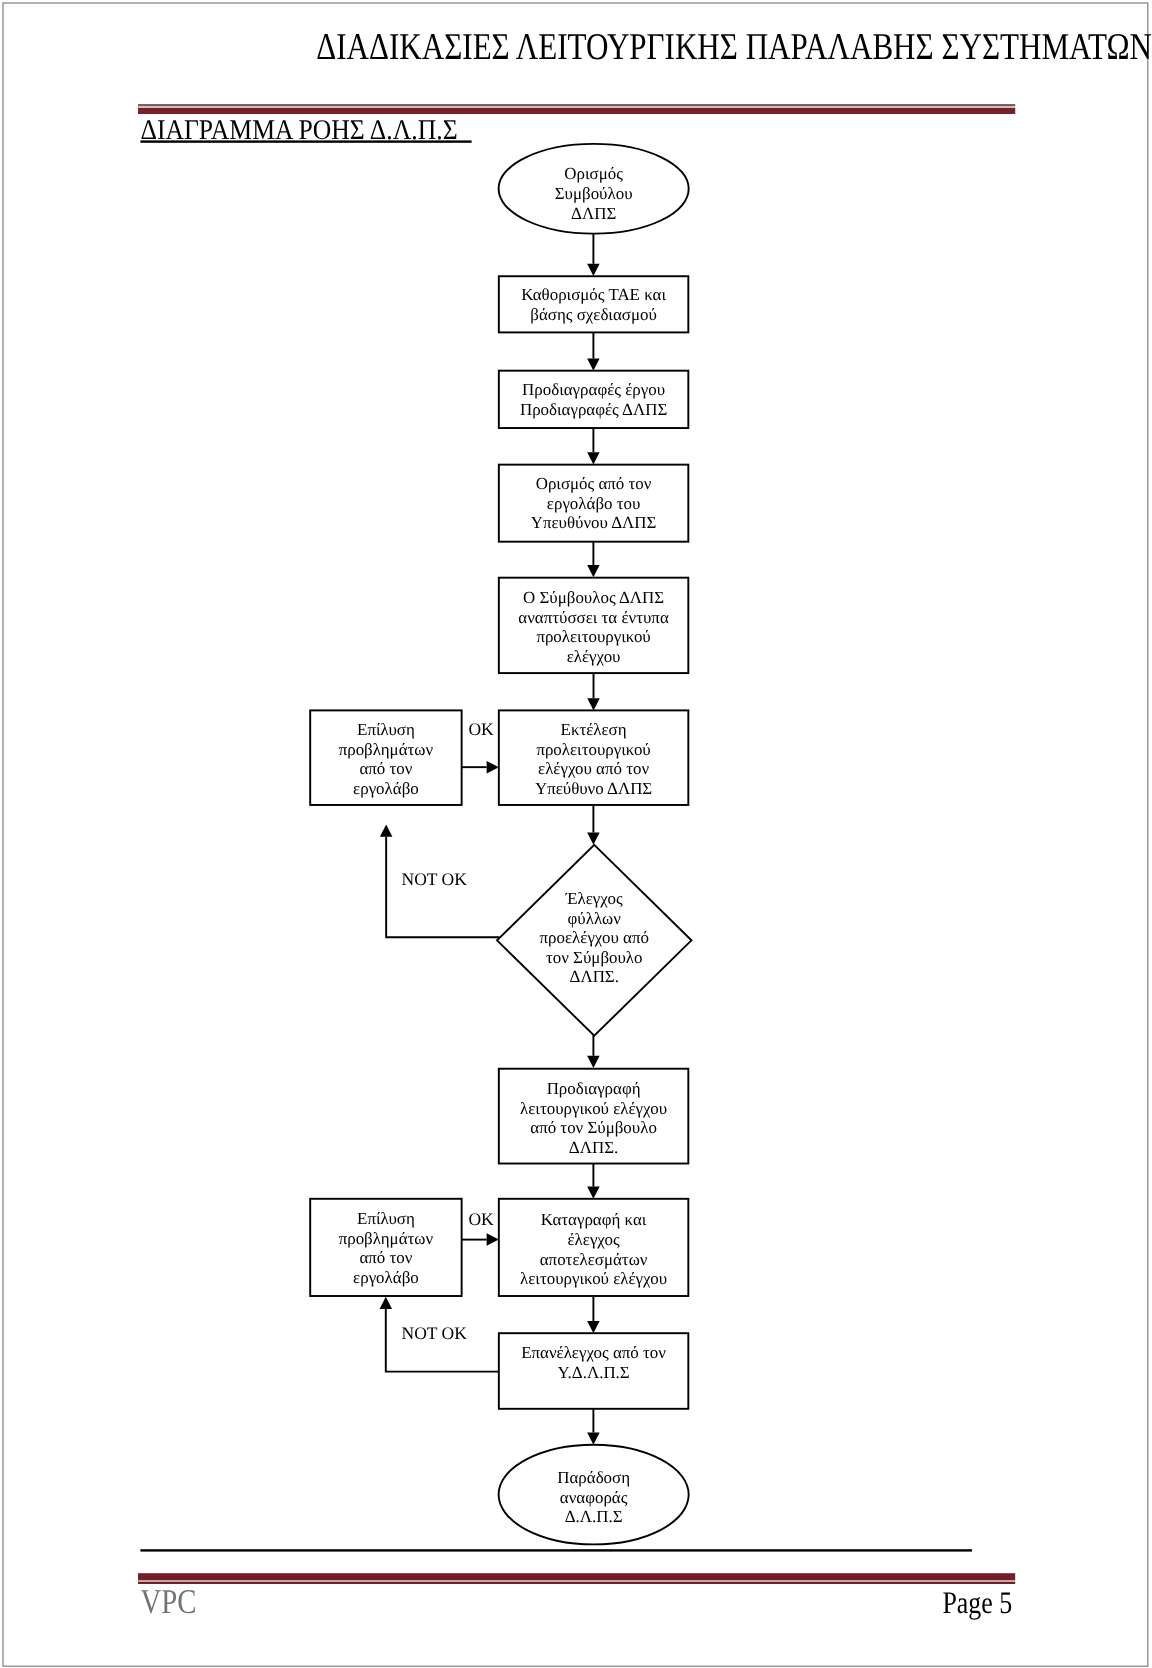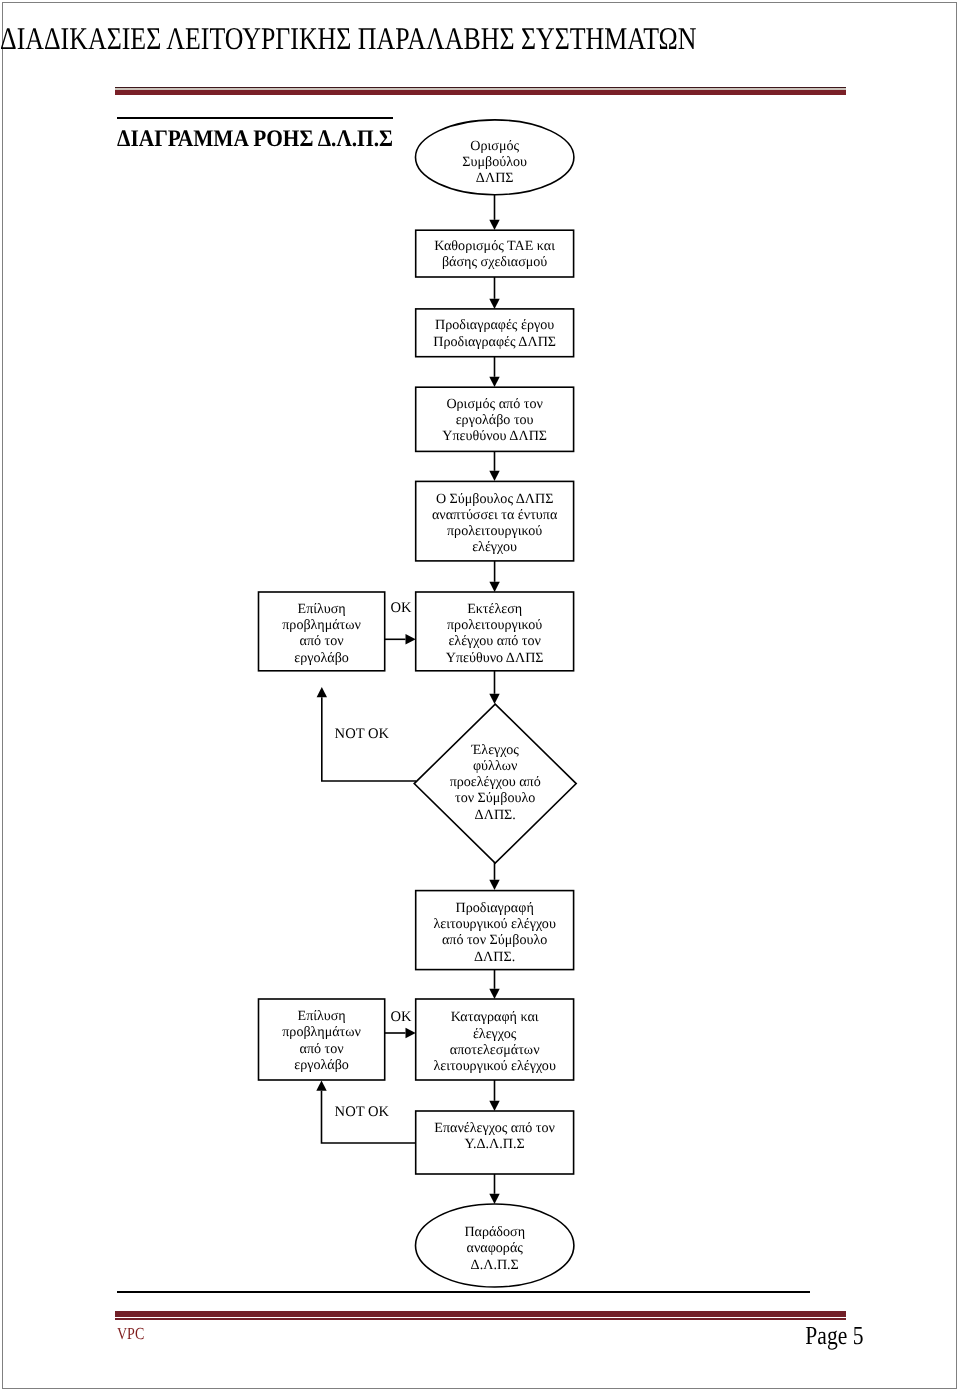--- a/index.html
+++ b/index.html
@@ -1,35 +1,35 @@
 <!DOCTYPE html>
 <html><head>
 <meta charset="utf-8">
 <style>
   html,body{margin:0;padding:0;}
   body{width:960px;height:1390px;background:#ffffff;font-family:"Liberation Serif",serif;overflow:hidden;position:relative;}
   *{-webkit-font-smoothing:antialiased;text-rendering:geometricPrecision;}
   .page{position:absolute;left:0;top:0;width:960px;height:1390px;}
   .page-frame{position:absolute;left:2px;top:1.5px;width:955px;height:1387px;border:1.2px solid #808080;box-sizing:border-box;}
-  .title-block{position:absolute;left:0;top:25.5px;width:960px;text-align:left;}
+  .title-block{position:absolute;left:0;top:25.5px;width:960px;text-align:right;}
   .title-line{font-size:25.9px;line-height:33px;color:#000;}
   .title-line span{display:inline-block;transform:scale(1,1.22);transform-origin:center bottom;}
   .rule-top{position:absolute;left:114.5px;top:86.5px;width:731.5px;height:8.5px;background:#c9c2ba;}
   .rule-top .t{position:absolute;left:0;top:0;width:100%;height:1.2px;background:#3e171c;}
   .rule-top .b{position:absolute;left:0;top:3.4px;width:100%;height:5.1px;background:#7a2028;}
-  .subtitle{position:absolute;left:117px;top:97.2px;font-size:21.4px;font-weight:bold;color:#000;line-height:24px;margin-top:31px;}
+  .subtitle{position:absolute;left:117px;top:97.2px;font-size:21.4px;font-weight:normal;color:#000;line-height:24px;}
   .subtitle span{display:inline-block;transform:scale(1,1.11);transform-origin:left bottom;}
   .subtitle-underline{position:absolute;left:117px;top:116.6px;width:276px;height:2px;background:#000;}
   .footer-black{position:absolute;left:117px;top:1290.8px;width:693px;height:2.3px;background:#000;}
   .rule-bot{position:absolute;left:114.5px;top:1311px;width:731.5px;height:8.4px;}
   .rule-bot .t{position:absolute;left:0;top:0;width:100%;height:5.6px;background:#722028;}
   .rule-bot .b{position:absolute;left:0;top:6.9px;width:100%;height:2px;background:#722028;}
-  .foot-left{position:absolute;left:117px;top:1327px;font-size:14px;line-height:22px;color:#7f1d1d;}
+  .foot-left{position:absolute;left:117px;top:1327px;font-size:24px;line-height:22px;color:#737373;}
   .foot-left span,.foot-right span{display:inline-block;transform:scale(1,1.21);transform-origin:center bottom;}
-  .foot-right{position:absolute;left:0;top:1327px;width:843.5px;text-align:right;font-size:21.6px;line-height:22px;color:#000;padding-left:20px;}
+  .foot-right{position:absolute;left:0;top:1327px;width:843.5px;text-align:right;font-size:21.6px;line-height:22px;color:#000;}
   svg.flow{position:absolute;left:0;top:0;width:960px;height:1390px;}
   svg.flow .shape{fill:#ffffff;stroke:#000000;stroke-width:1.6;}
   svg.flow .ln{stroke:#000000;stroke-width:1.6;fill:none;}
   svg.flow .ah{fill:#000000;}
   svg.flow text{font-family:"Liberation Serif",serif;font-size:14.1px;fill:#000;text-anchor:middle;
       -webkit-font-smoothing:antialiased;text-rendering:geometricPrecision;}
   svg.flow text.lbl{font-size:14.6px;text-anchor:start;}
 </style>
 </head>
 <body>

